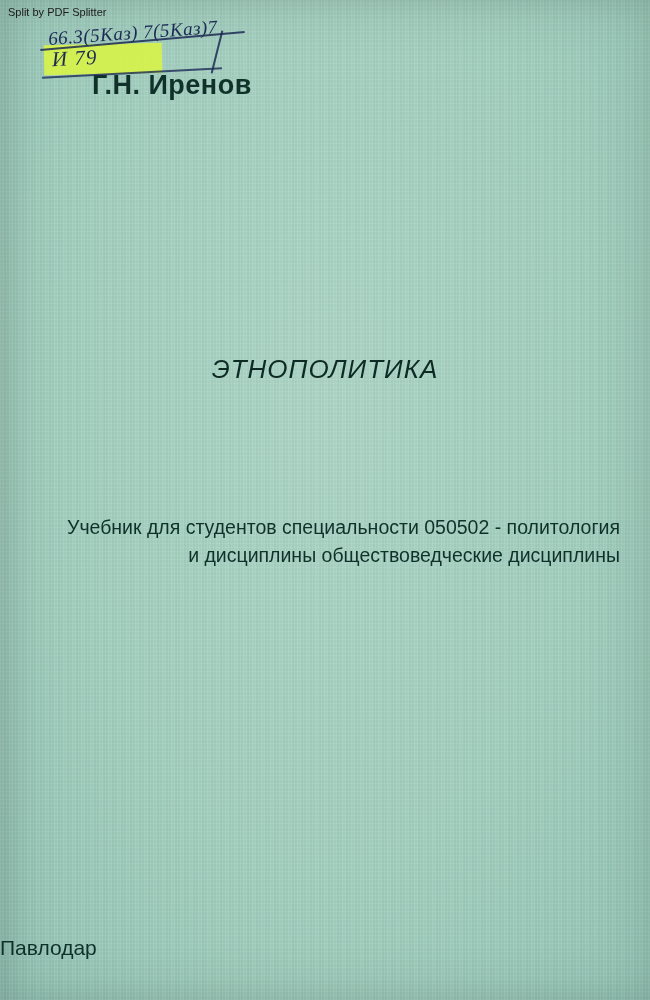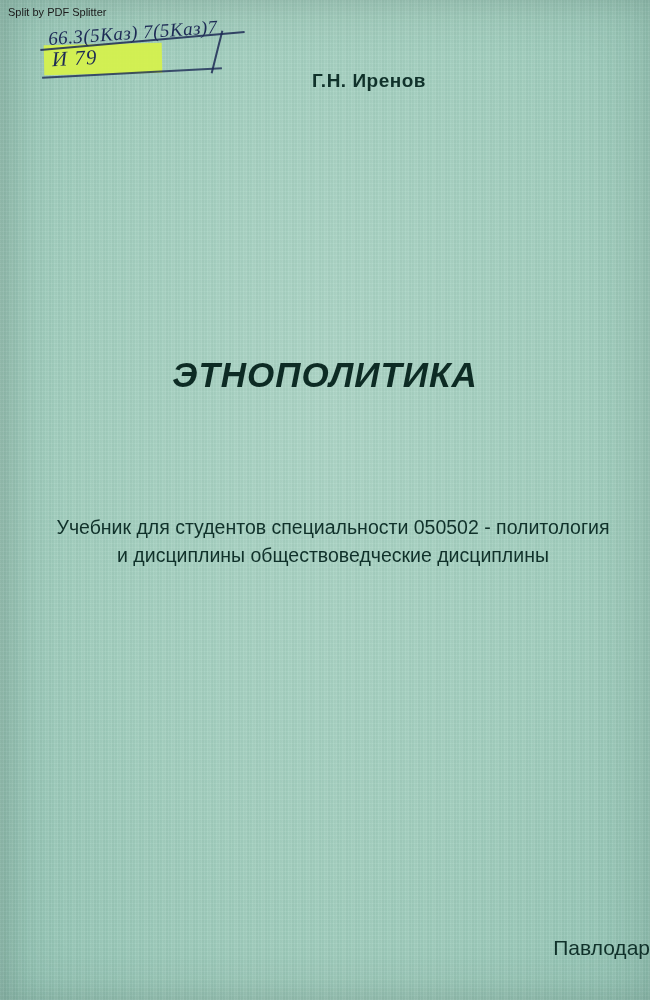--- a/index.html
+++ b/index.html
@@ -122,76 +122,75 @@
     border-left: 2px solid #1d2a55;
     transform: rotate(14deg);
     opacity: .85;
   }
 
   .author {
     position: absolute;
     top: 70px;
     left: 0;
     right: 0;
-    text-align: center;
-    font-size: 19px;
+    font-size: 27px;
     font-weight: bold;
     color: #10312a;
     letter-spacing: 0.5px;
     z-index: 3;
+    padding-left: 48px;
   }
   
   .author-inner {
     display: inline-block;
     transform: translateX(44px);
   }
 
   .title-block {
     position: absolute;
     top: 352px;
     left: 0;
     right: 0;
     text-align: center;
     z-index: 3;
   }
   .title-line {
-    font-size: 35px;
-    font-weight: bold;
+    font-size: 26px;
+    font-weight: normal;
     font-style: italic;
     color: #0d2b24;
     letter-spacing: 1px;
     line-height: 1.32;
   }
 
   .subtitle-block {
     position: absolute;
     top: 513px;
     left: 16px;
     right: 0;
-    text-align: center;
+    text-align: right;
     z-index: 3;
     padding: 0 30px;
     box-sizing: border-box;
   }
   .subtitle-line {
     font-size: 19.5px;
     color: #10312a;
     line-height: 1.45;
   }
 
   .imprint {
     position: absolute;
     top: 936px;
     left: 0;
     right: 0;
-    text-align: right;
+    text-align: left;
     font-size: 21px;
     color: #10312a;
     z-index: 3;
-    margin-left: 16px;
   }
 </style>
 </head>
 <body>
 
 <div class="page">
 
   <div class="paper-texture"></div>
 
   <div class="sticker">

